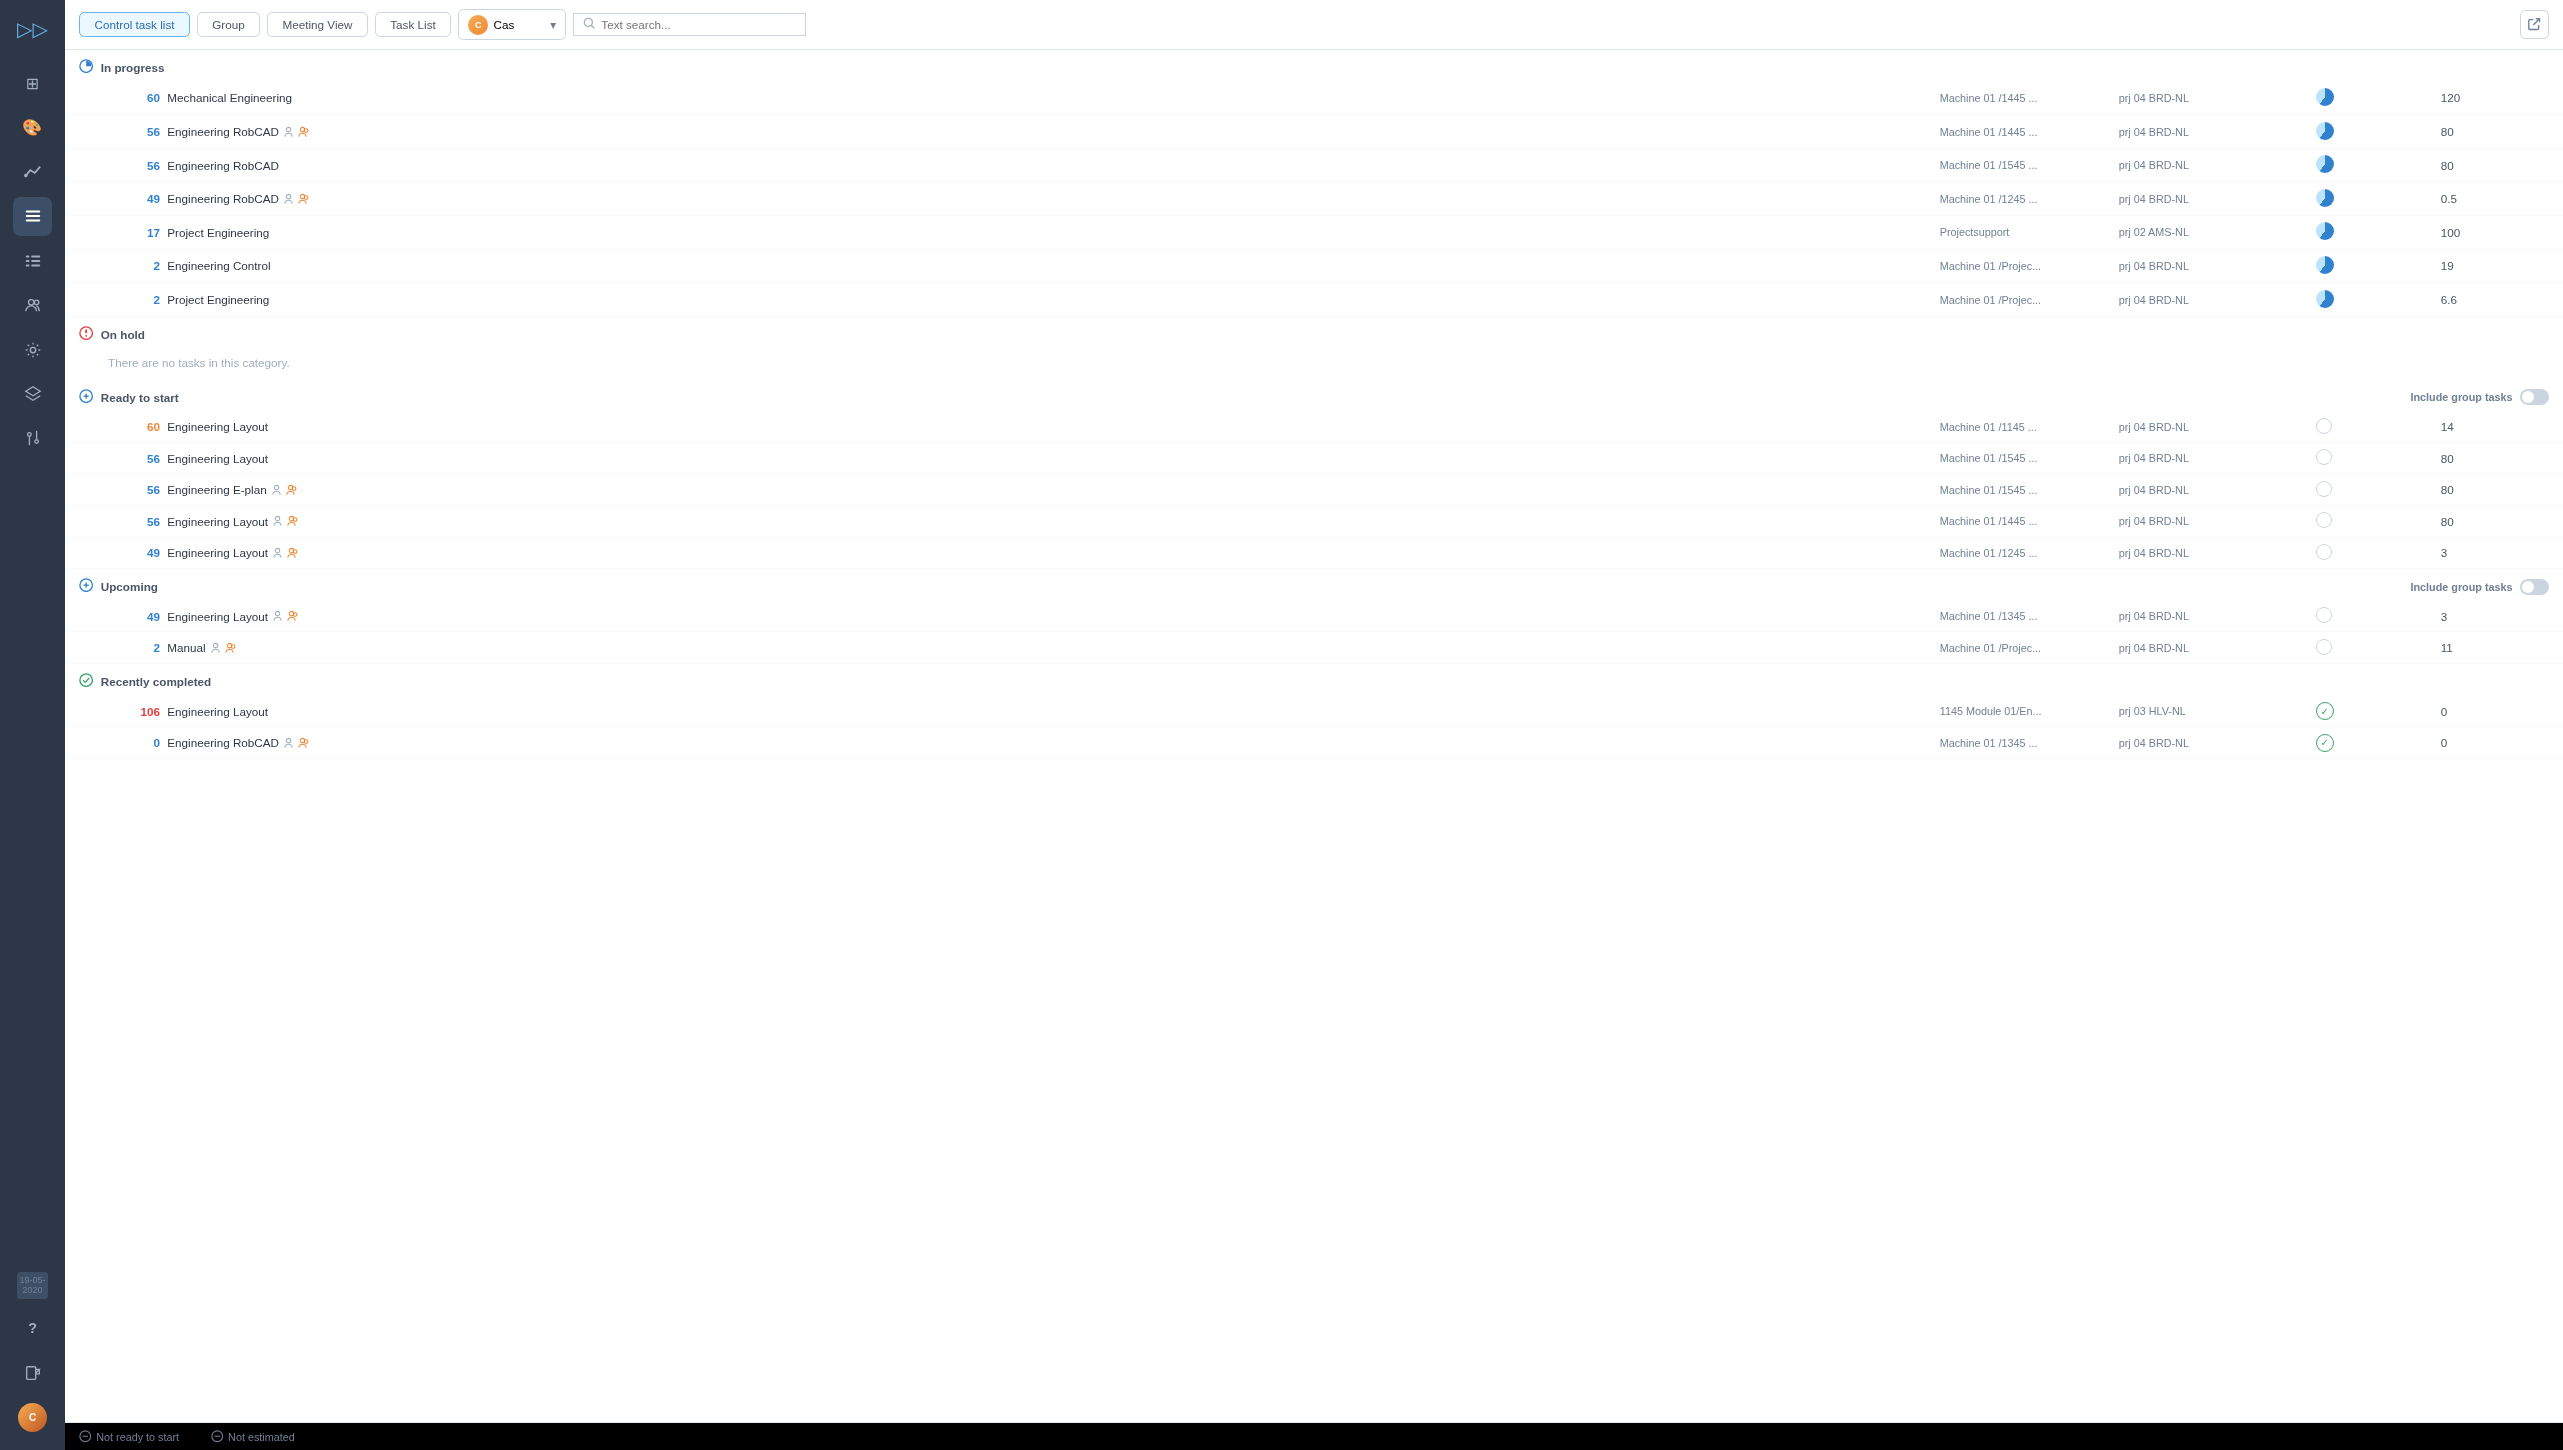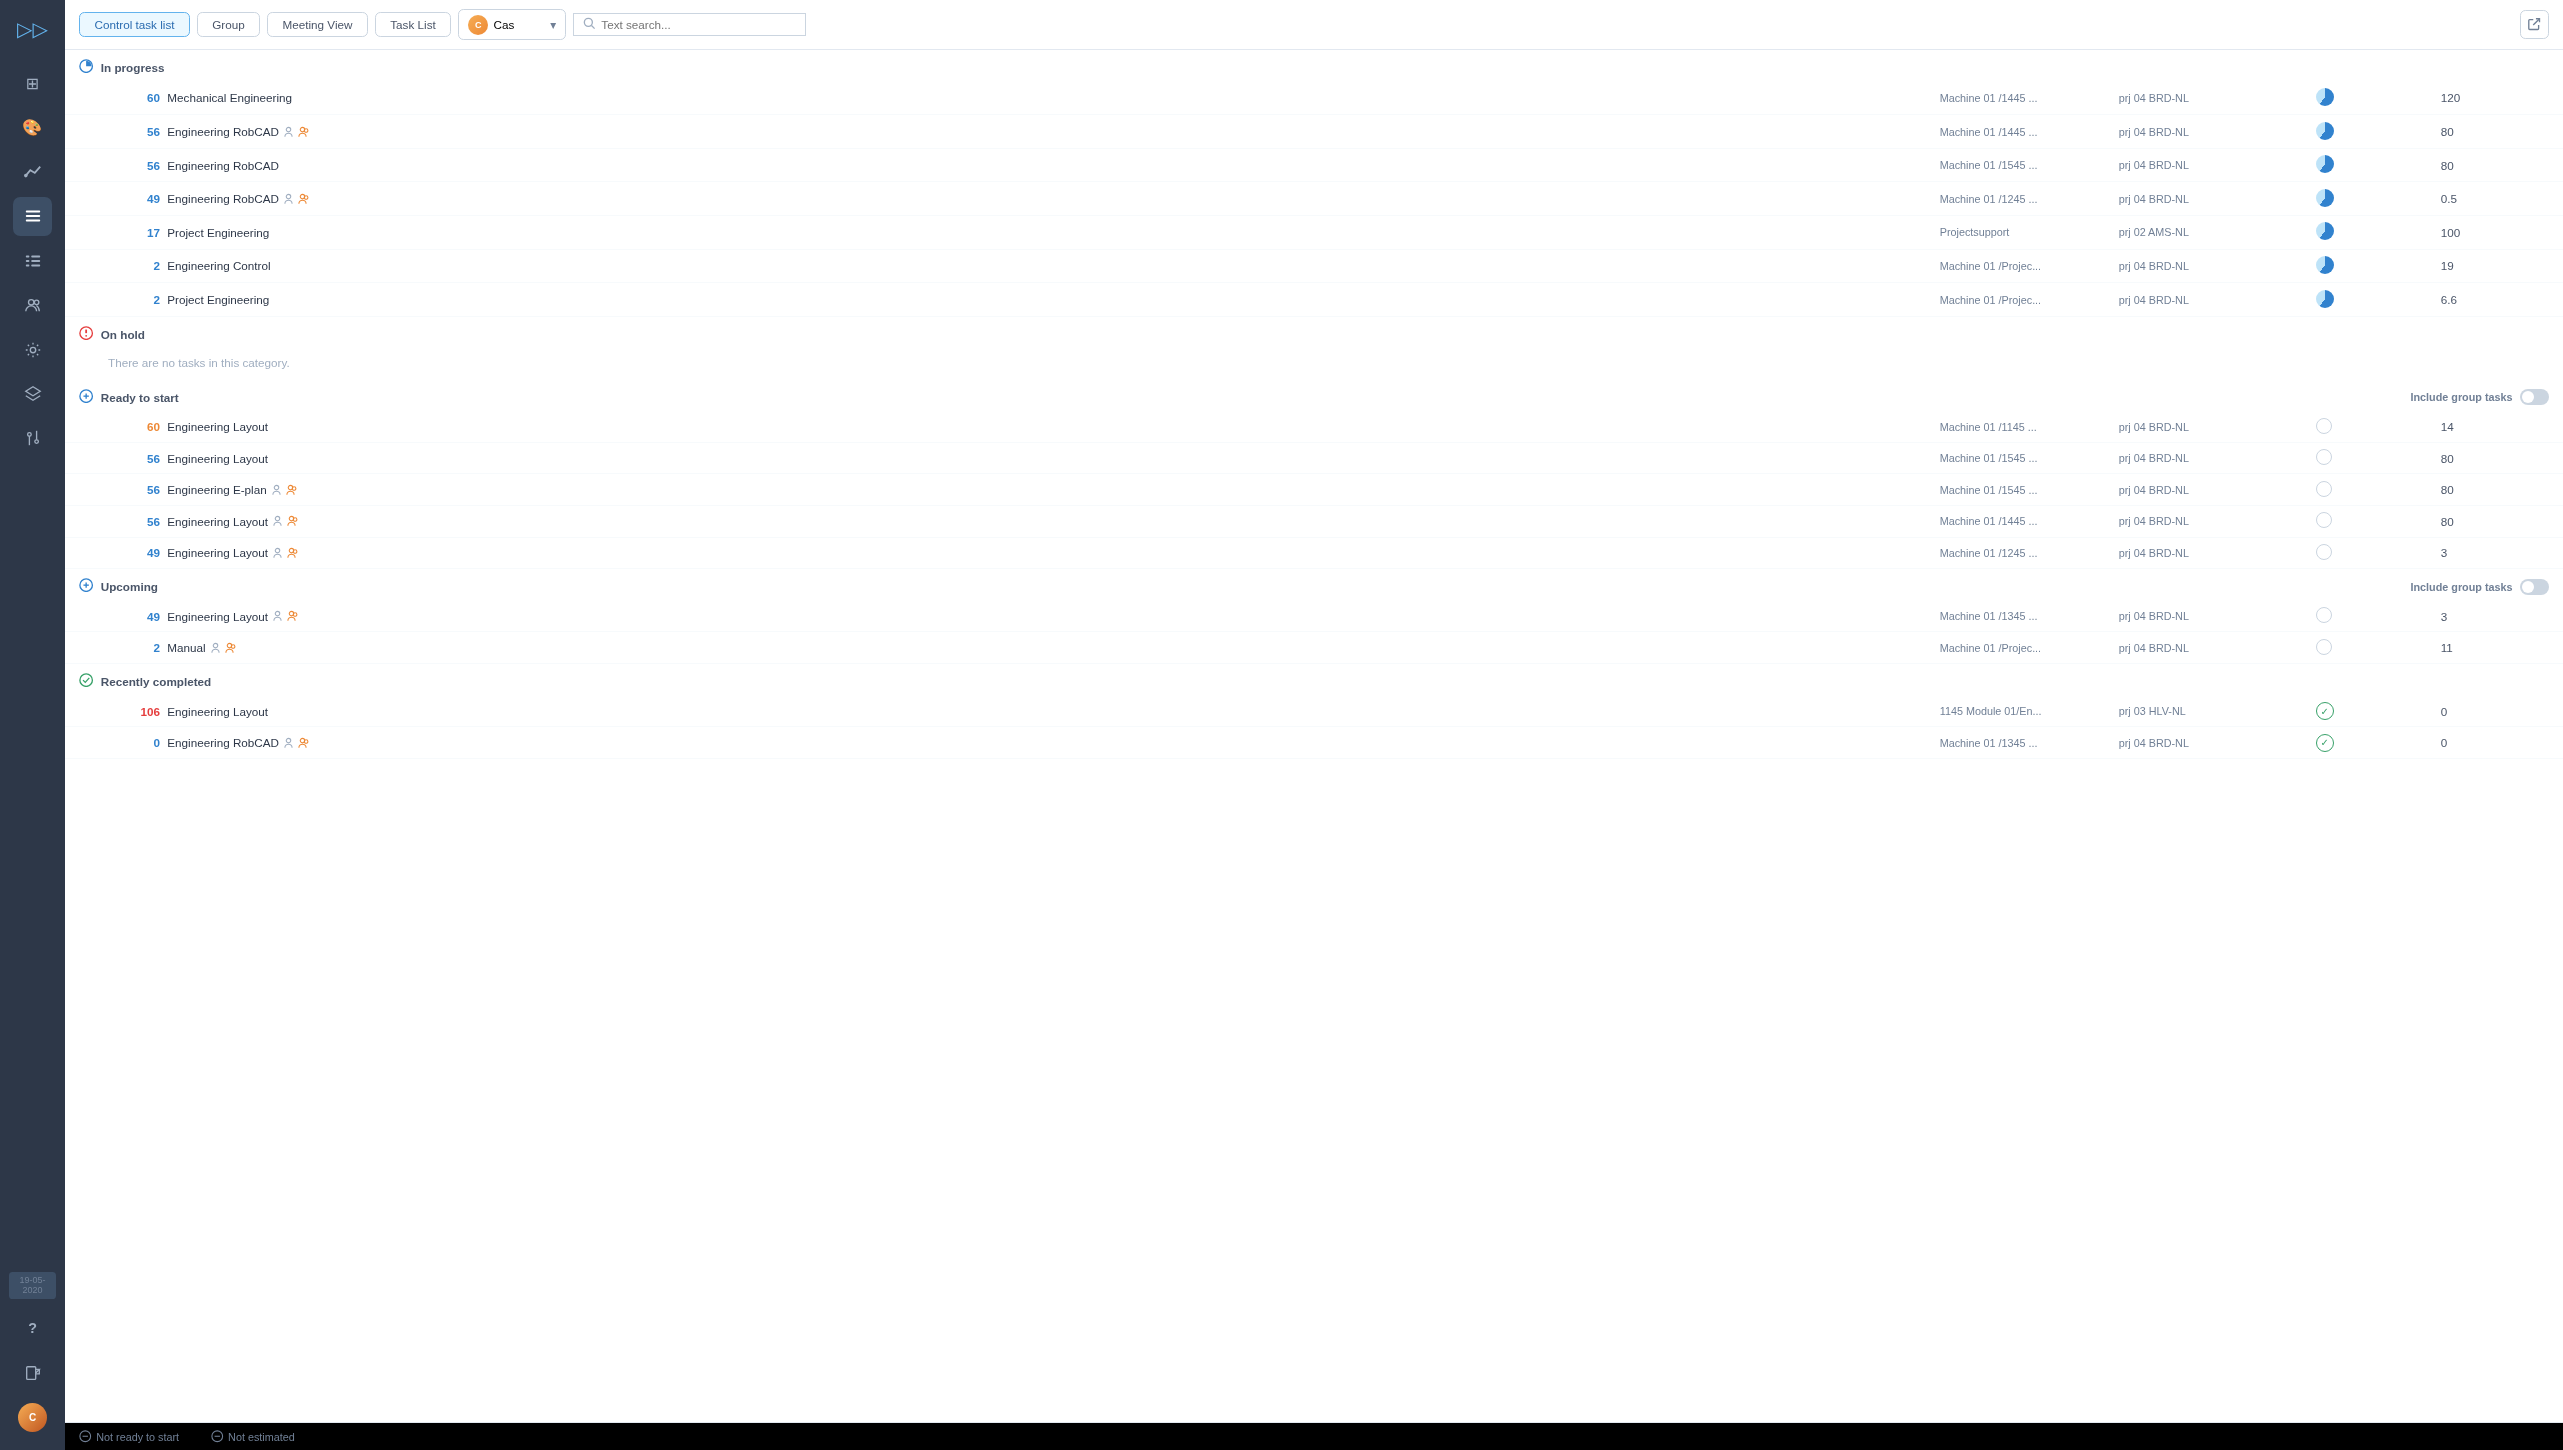--- a/index.html
+++ b/index.html
@@ -29,21 +29,21 @@
       margin: 2.7px 0;
       color: #a0aec0;
       cursor: pointer;
       font-size: 16px;
     }
     .sidebar-item.active { background: #3d4f66; color: #fff; }
     .sidebar-spacer { flex: 1; }
     .sidebar-date {
       font-size: 9px; color: #718096; text-align: center;
       margin: 7.2px 0; padding: 3.6px 1.8px;
-      background: #3d4f66; border-radius: 3.6px; width: 47px;
+      background: #3d4f66; border-radius: 3.6px; width: 31px;
     }
 
     
     .main {
       flex: 1;
       display: flex;
       flex-direction: column;
       overflow: hidden;
       background: #fff;
     }

